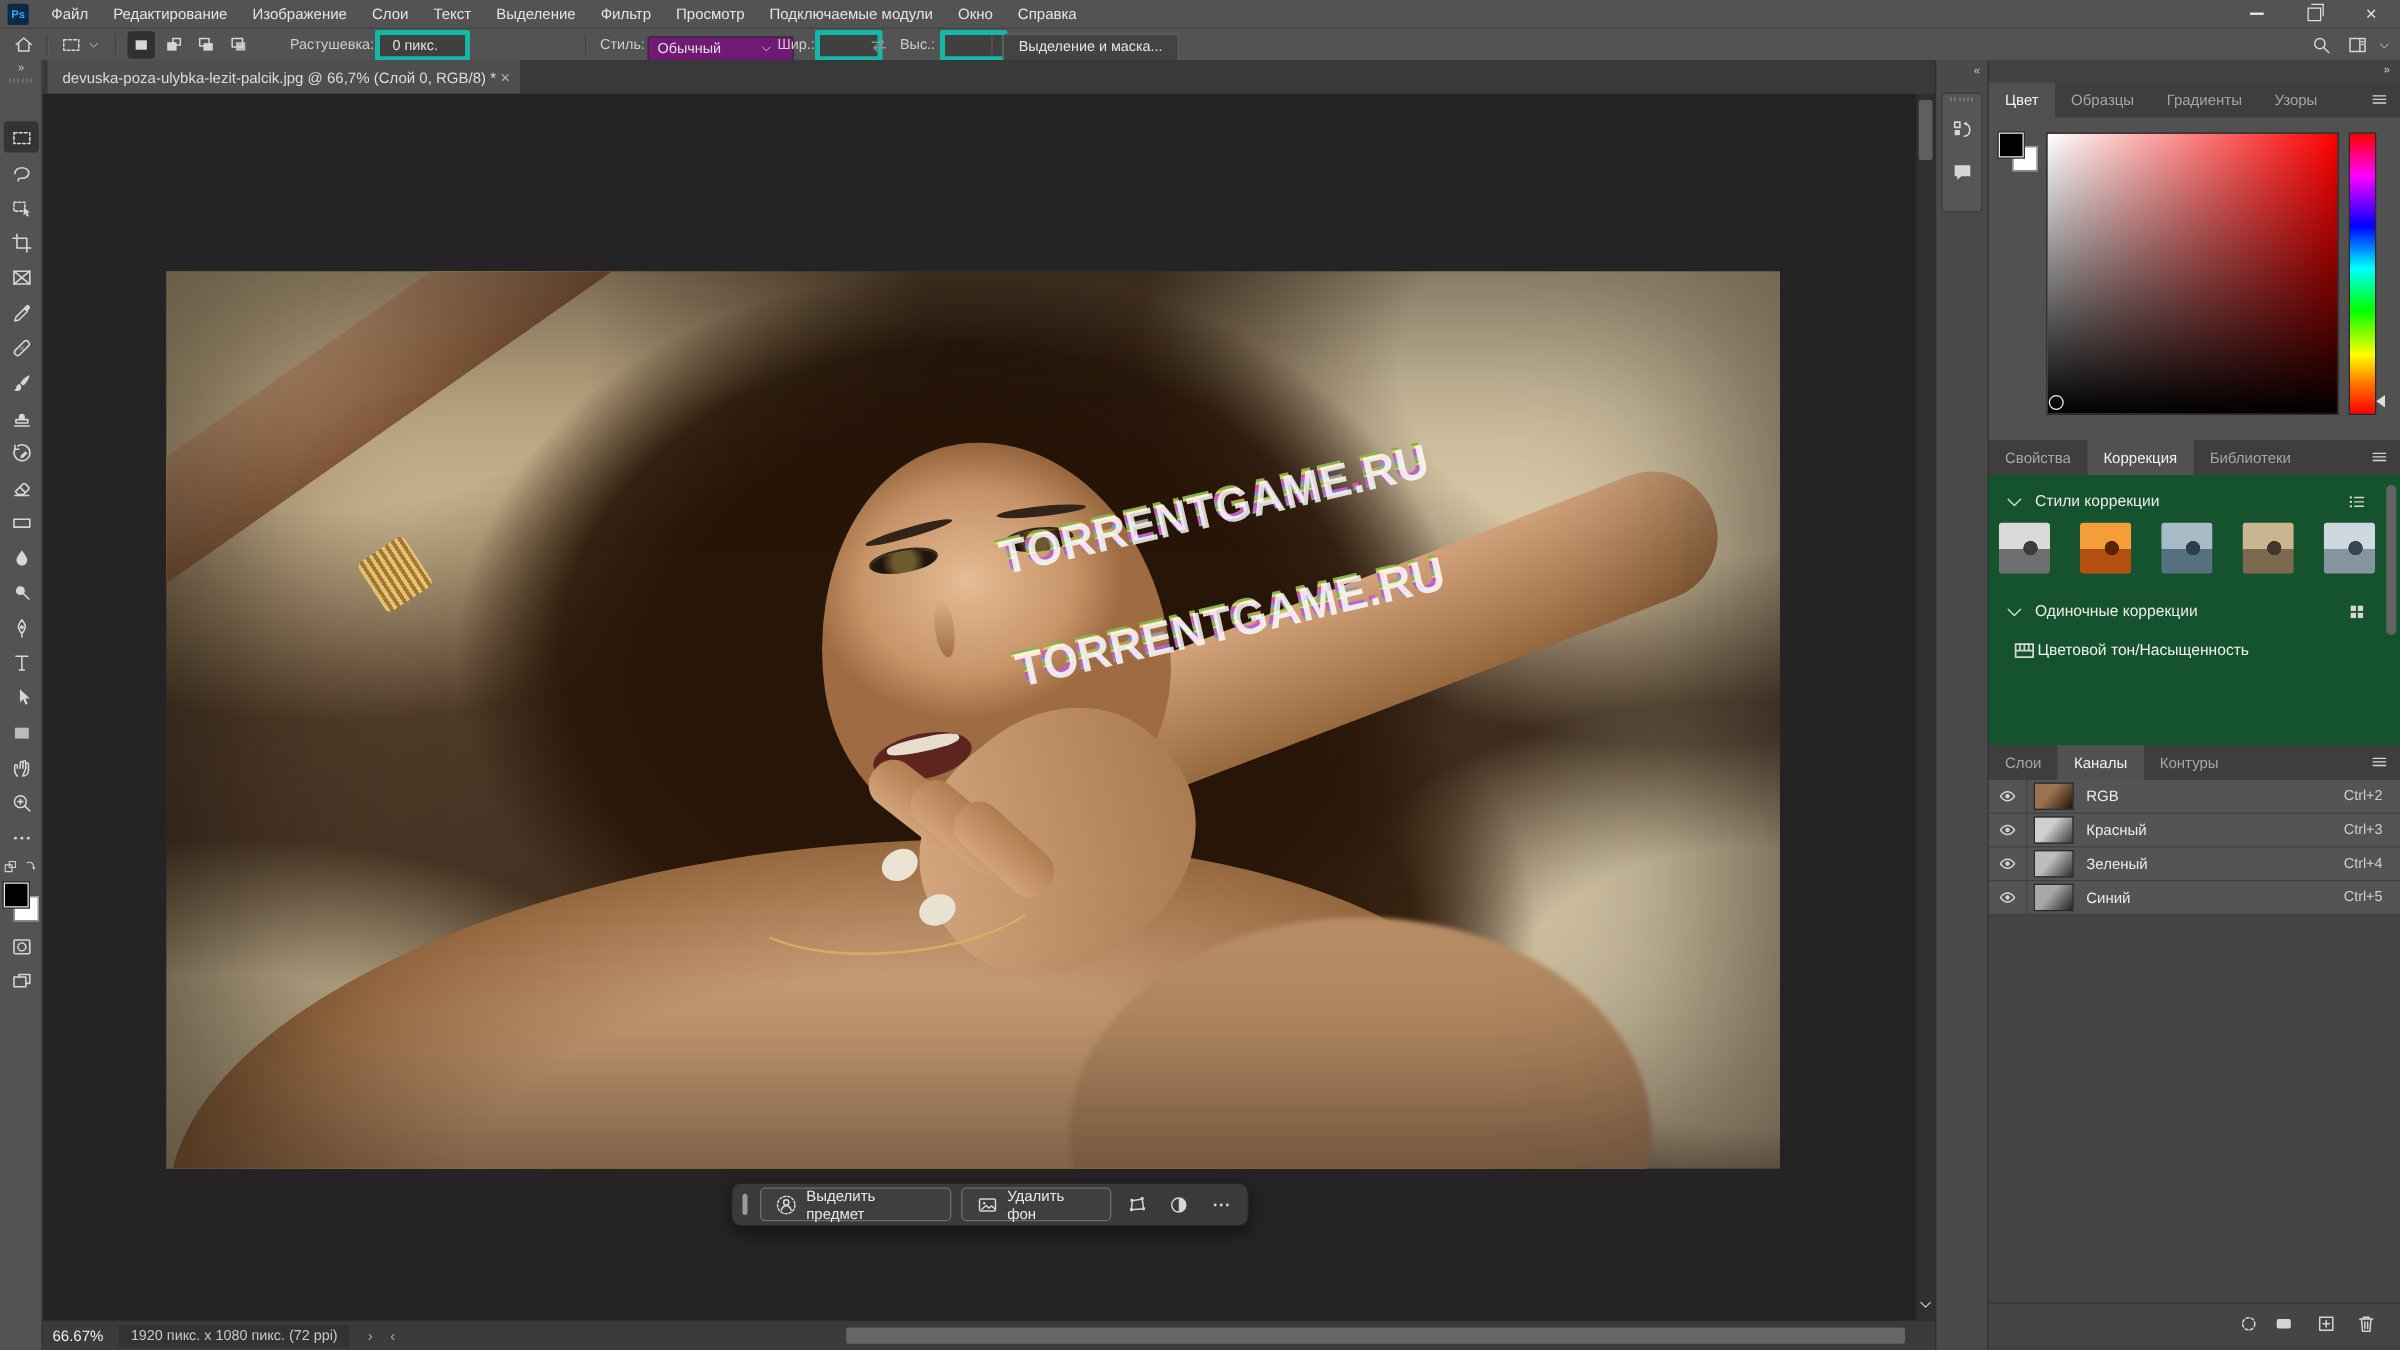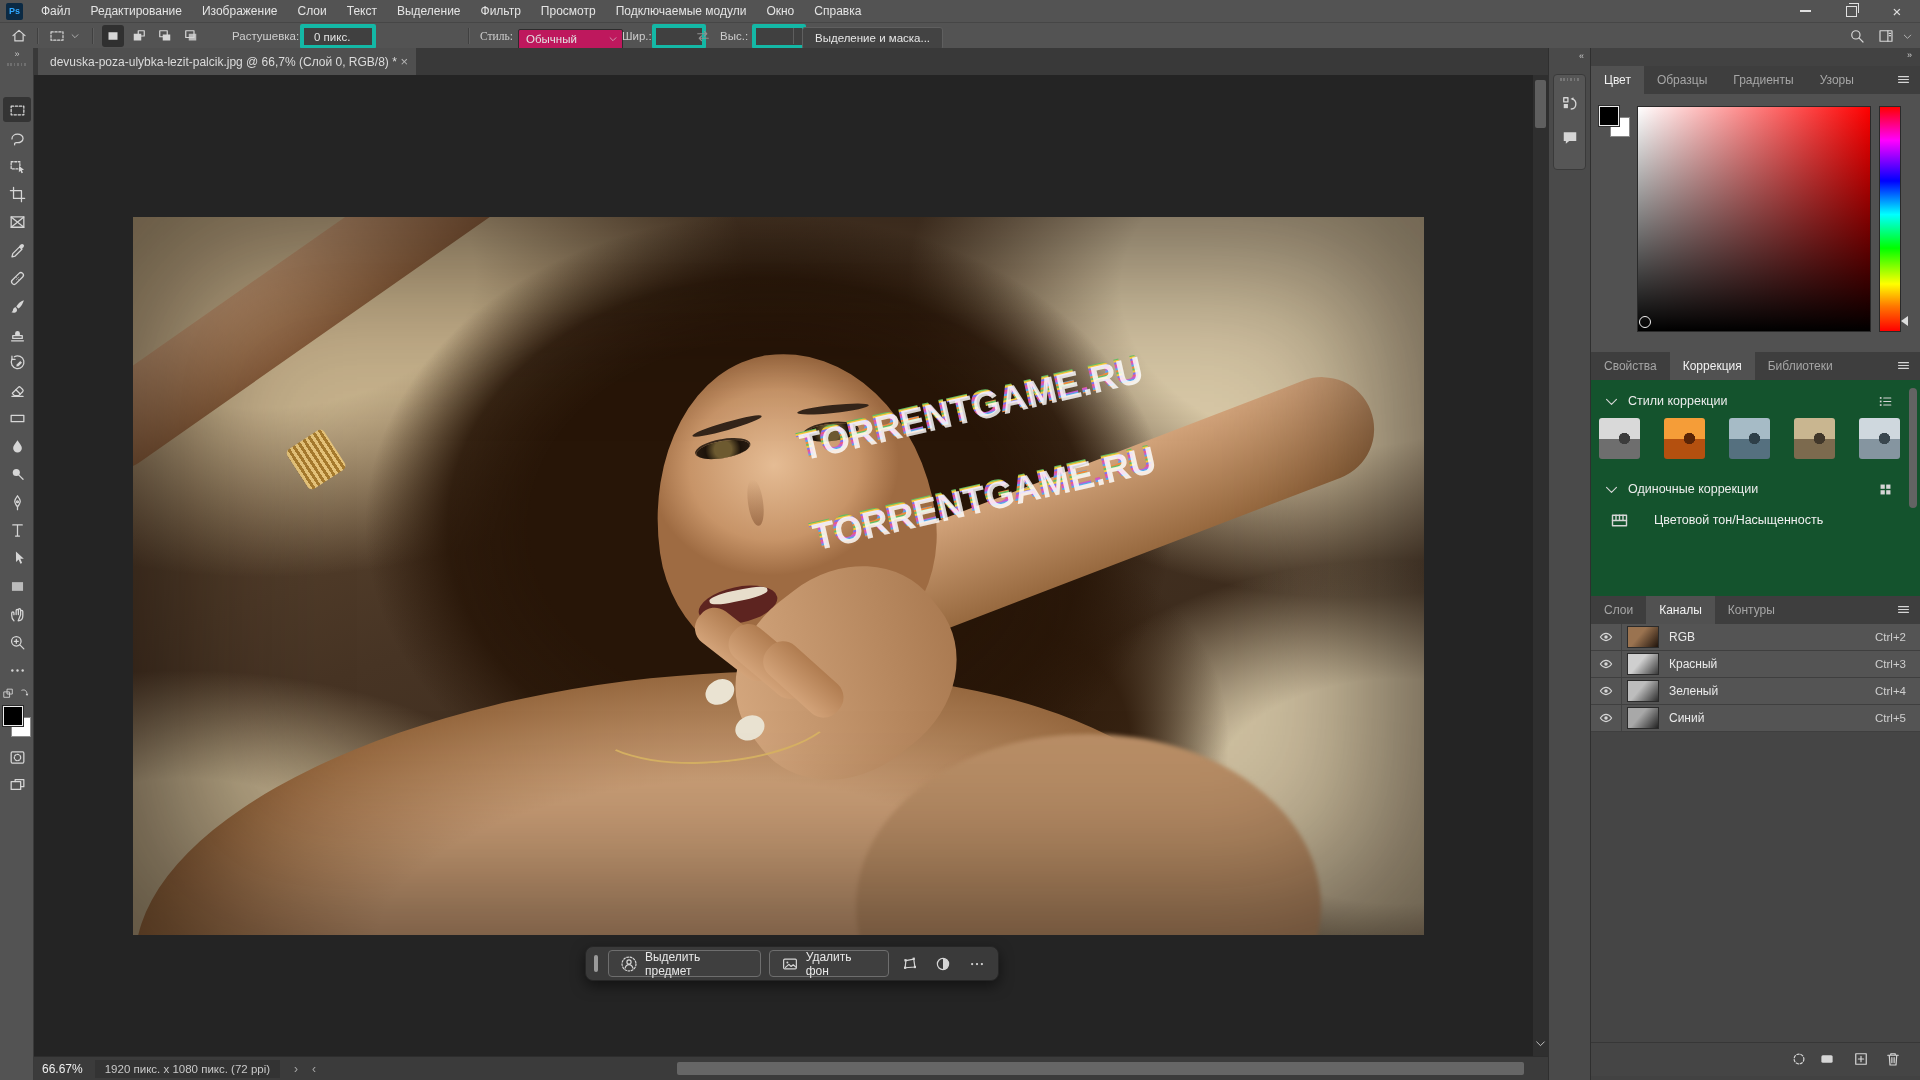--- a/index.html
+++ b/index.html
@@ -30,22 +30,22 @@
   
   #optionsbar{left:0;top:22px;width:1920px;height:26px;background:#535353;border-top:1px solid #464646;border-bottom:1px solid #3a3a3a;}
   .ob{position:absolute;top:0;height:26px;display:flex;align-items:center;font-size:11.5px;}
   .ob-sep{position:absolute;top:5px;width:1px;height:16px;background:#404040;box-shadow:1px 0 0 #5e5e5e;}
   .ob-input{height:17px;background:#404040;border:4px solid #14b8a6;border-radius:2px;
             display:flex;align-items:center;padding:0 10px;color:#e2e2e2;}
   .ob-label{color:#cdcdcd;}
   .mode-btn{width:22px;height:22px;display:flex;align-items:center;justify-content:center;border-radius:3px;}
   .mode-btn.active{background:#303030;}
   .chk{width:11px;height:11px;border:1px solid #707070;border-radius:2px;background:#474747;margin-right:6px;}
-  #ob-style-select{width:92px;height:19px;background:#be185d;border:1px solid #2c2c2c;border-radius:2px;
-                   display:flex;align-items:center;padding:0 4px 0 7px;color:#e2e2e2;justify-content:space-between;}
+  #ob-style-select{width:92px;height:19px;background:#701a75;border:1px solid #2c2c2c;border-radius:2px;
+                   display:flex;align-items:center;padding:0 16px 0 7px;color:#e2e2e2;justify-content:space-between;}
   #ob-mask-btn{height:21px;padding:0 12px;background:#434343;border:1px solid #5f5f5f;border-radius:3px;
                display:flex;align-items:center;color:#e6e6e6;}
 
   
   #tabbar{left:34px;top:48px;width:1514px;height:27px;background:#393939;}
   #doc-tab{position:absolute;left:4px;top:0;height:27px;width:378px;background:#4f4f4f;
            display:flex;align-items:center;font-size:12px;color:#dcdcdc;padding:0 8px 0 12px;box-sizing:border-box;}
   #doc-tab .close{margin-left:auto;color:#b5b5b5;font-size:13px;}
 
   
@@ -173,21 +173,21 @@
   #huebar{position:absolute;left:288px;top:12px;width:20px;height:224px;border:1px solid #2a2a2a;
      background:linear-gradient(180deg,#ff0000 0%,#ff00ff 15%,#0000ff 33%,#00ffff 48%,#00ff00 63%,#ffff00 79%,#ff7700 89%,#ff0000 100%);}
   #huemark{position:absolute;left:310px;top:222px;width:0;height:0;
      border-top:5px solid transparent;border-bottom:5px solid transparent;border-right:7px solid #dddddd;}
 
   #adjbody{position:relative;height:216px;background:#14532d;}
   #preset-row{position:absolute;left:8px;top:38px;display:flex;gap:24px;}
   .preset-thumb{width:41px;height:41px;border-radius:3px;}
   #more-btn{width:46px;height:41px;background:#5e5e5e;border-radius:4px;display:flex;align-items:center;justify-content:center;
             font-size:11px;font-weight:bold;color:#ececec;}
-  .adj-item{position:absolute;left:0;width:100%;height:28px;display:flex;align-items:center;gap:24px;padding-left:18px;box-sizing:border-box;
+  .adj-item{position:absolute;left:0;width:100%;height:28px;display:flex;align-items:center;gap:0;padding-left:18px;box-sizing:border-box;
             color:#f0f0f0;font-size:12.5px;}
   .adj-item .icon{width:21px;height:21px;}
   #adj-scroll{position:absolute;right:3px;top:8px;width:8px;height:120px;background:#636363;border-radius:4px;}
 
   #chanrows{background:#454545;}
   .chan-row{height:26px;background:#545454;border-bottom:1px solid #3f3f3f;display:flex;align-items:center;position:relative;}
   .chan-eye{width:30px;display:flex;align-items:center;justify-content:center;border-right:1px solid #424242;height:100%;}
   .chan-eye .icon{width:16px;height:16px;}
   .chan-thumb{width:30px;height:20px;margin-left:5px;border:1px solid #2b2b2b;}
   .chan-name{margin-left:10px;font-size:12px;color:#eaeaea;}
@@ -289,21 +289,21 @@
     </div>
     <div class="ob ob-label" style="left:232px;">Растушевка:</div>
     <div class="ob" style="left:300px;top:4px;height:19px;">
       <span class="ob-input" style="width:48px;">0 пикс.</span>
     </div>
     <div class="ob dim" style="left:372px;margin-top:20px;">
       <span class="chk"></span>
       <span>Сглаживание</span>
     </div>
     <div class="ob-sep" style="left:468px;"></div>
-    <div class="ob ob-label" style="left:480px;font-family:Liberation Serif, serif;">Стиль:</div>
+    <div class="ob ob-label" style="left:480px;">Стиль:</div>
     <div class="ob" style="left:518px;top:3px;">
       <span id="ob-style-select">
         <span>Обычный</span>
         <span class="icon" style="width:10px;height:10px;">
             <svg viewBox="0 0 24 24">
               <path d="M5 9l7 7 7-7" stroke-width="2.4"></path>
             </svg>
           </span>
       </span>
     </div>

